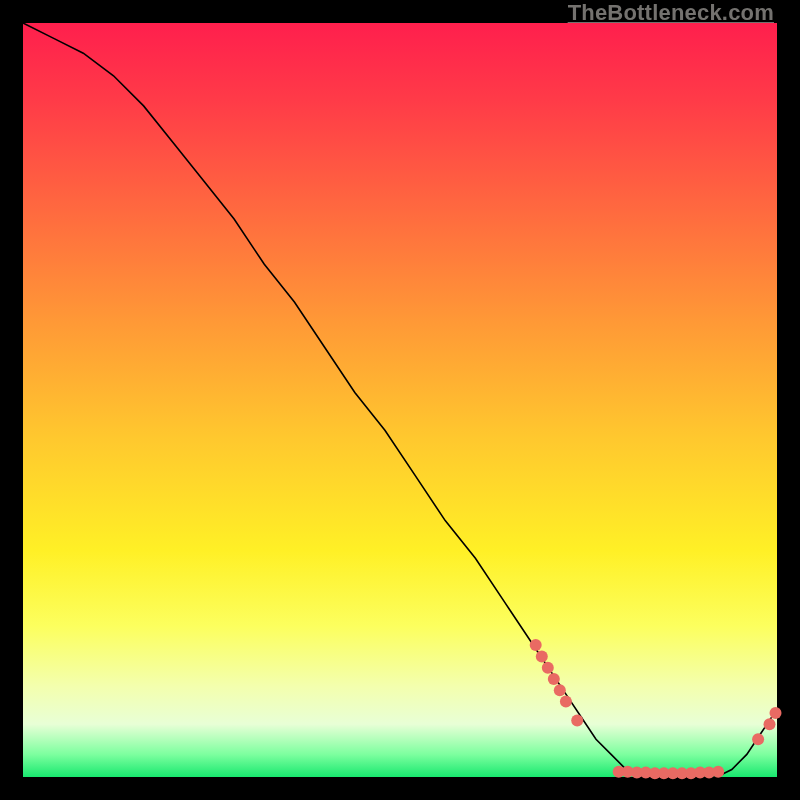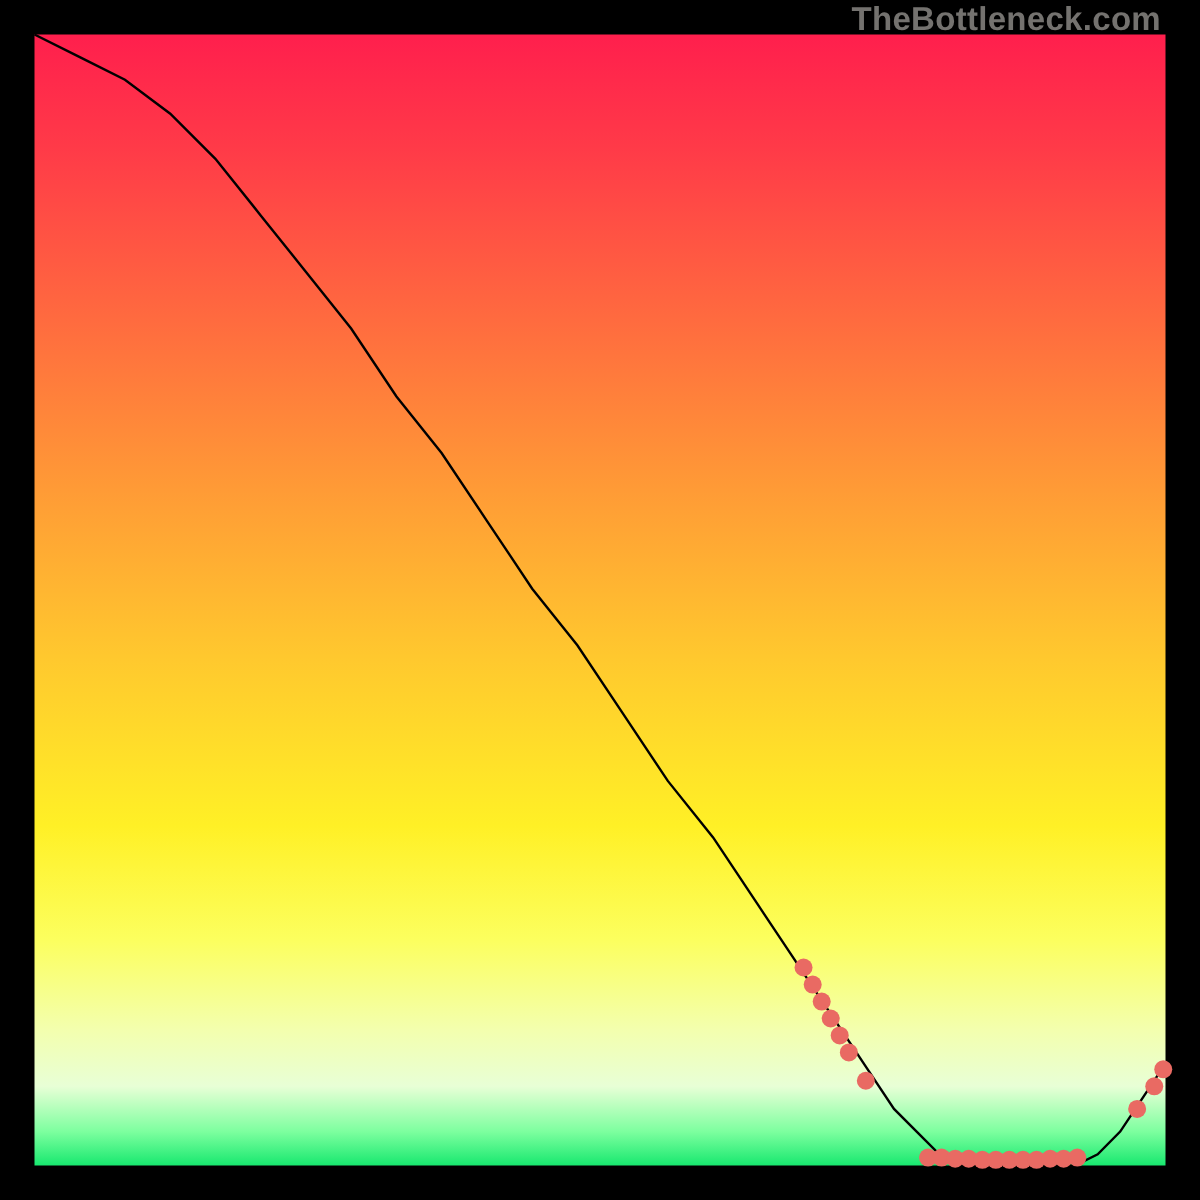--- a/index.html
+++ b/index.html
@@ -41,20 +41,21 @@
   }
   .watermark {
     position: absolute;
     top: 0px;
     right: 26px;
     font-size: 22px;
     font-weight: 600;
     color: #74726f;
     letter-spacing: 0.2px;
     user-select: none;
+    text-decoration: underline;
   }
   svg.overlay {
     position: absolute;
     left: 0;
     top: 0;
     width: 754px;
     height: 754px;
     overflow: visible;
   }
   .curve {

